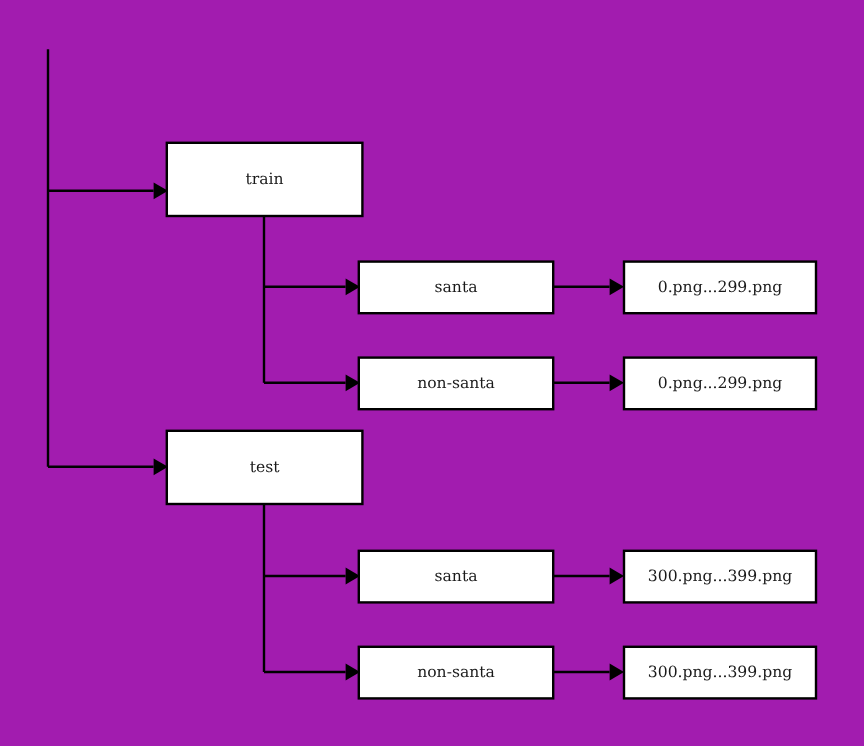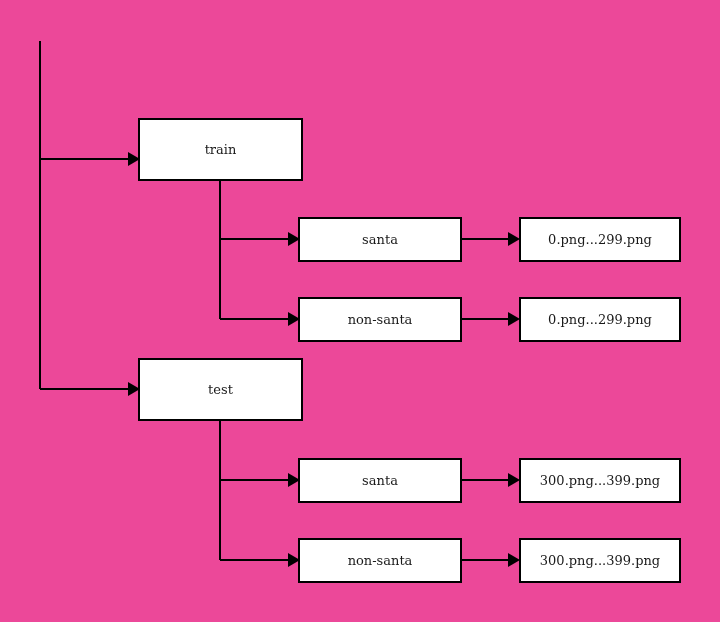--- a/index.html
+++ b/index.html
@@ -10,21 +10,21 @@
   body {
     width: 720px;
     height: 622px;
     overflow: hidden;
     font-family: "DejaVu Serif", "Liberation Serif", serif;
   }
   #diagram-root {
     position: relative;
     width: 720px;
     height: 622px;
-    background: #ec4899;
+    background: #a21caf;
   }
   svg#diagram-canvas {
     position: absolute;
     top: 0;
     left: 0;
     width: 720px;
     height: 622px;
     display: block;
   }
   .node-rect {

